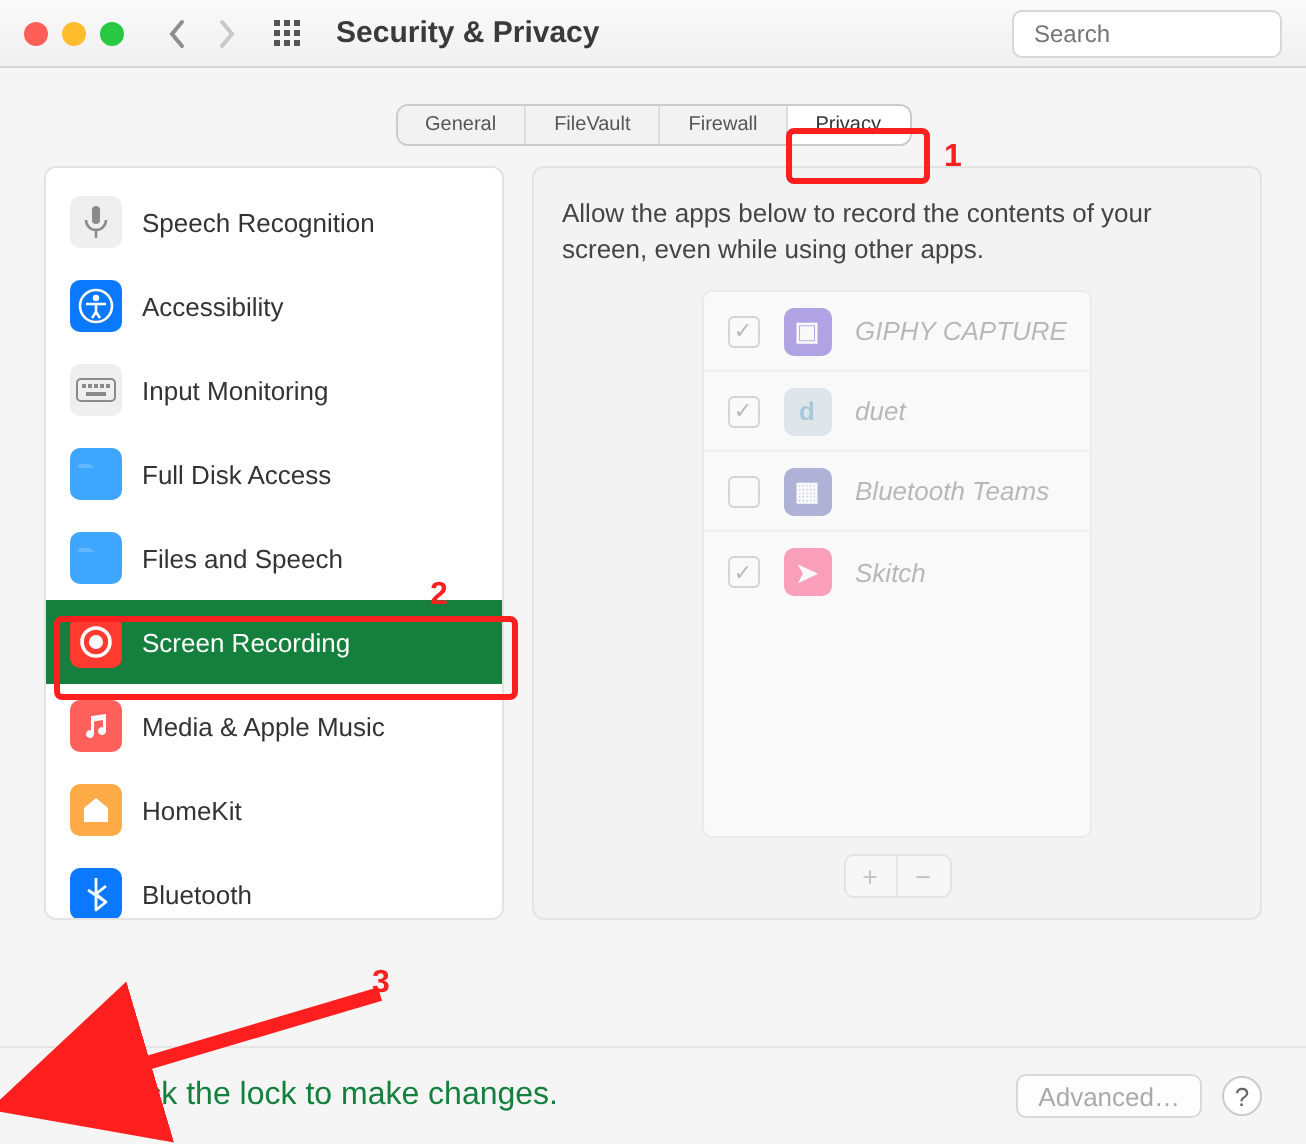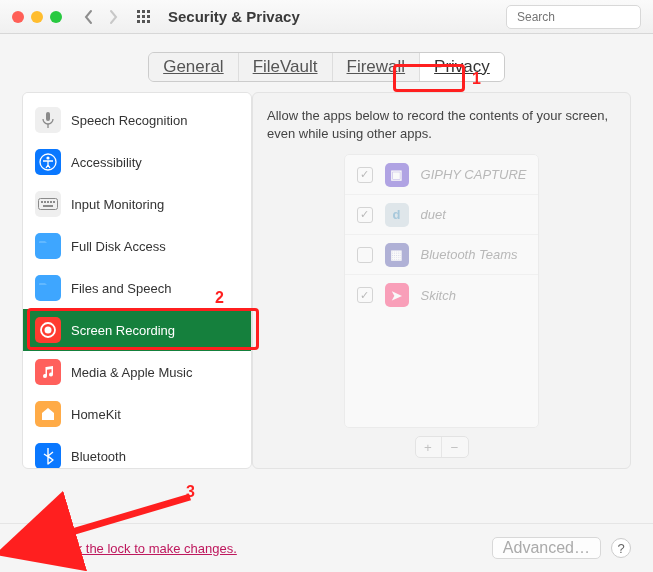--- a/index.html
+++ b/index.html
@@ -33,49 +33,49 @@
   .title { font-weight:600; font-size:15px; color:#3a3a3a; margin-left:4px;}
   .spacer{flex:1;}
   .search {
     width:135px;height:24px;border:1px solid #d8d8d8;border-radius:5px;background:#fff;
     display:flex;align-items:center;padding:0 6px;gap:4px;color:#9a9a9a;
   }
   .search input{border:none;outline:none;flex:1;font-size:12px;background:transparent;}
   
   .tab-row{display:flex;justify-content:center;padding:18px 0 10px;}
   .seg{display:flex;border:1px solid #ccc;border-radius:6px;overflow:hidden;background:#f0f0f0;}
-  .seg .tab{padding:4px 14px;font-size:17px;border-right:1px solid #ddd;background:#f2f2f2;color:#555;text-decoration:underline;}
+  .seg .tab{padding:4px 14px;font-size:10px;border-right:1px solid #ddd;background:#f2f2f2;color:#555;}
   .seg .tab:last-child{border-right:none;}
   .seg .tab.active{background:#fff;color:#333;}
   .hl-red{position:absolute;border:3px solid #ff1f1f;border-radius:4px;pointer-events:none;}
   .callout{position:absolute;font-weight:700;color:#ff1f1f;font-size:16px;pointer-events:none;}
   
-  .panels{display:flex;padding:0 22px 16px;height:393px;}
+  .panels{display:flex;gap:14px;padding:0 22px 16px;height:393px;}
   .left{width:230px;background:#fff;border:1px solid #e3e3e3;border-radius:6px;overflow-y:auto;padding:6px 0;}
   .litem{display:flex;align-items:center;gap:10px;padding:8px 12px;cursor:default;}
   .litem.selected{background:#15803d;color:#fff;}
   .licon{width:26px;height:26px;border-radius:5px;display:flex;align-items:center;justify-content:center;flex-shrink:0;font-size:15px;}
   .right{flex:1;background:#f3f3f3;border:1px solid #e3e3e3;border-radius:6px;padding:14px 14px 10px;display:flex;flex-direction:column;align-items:center;}
   .desc{font-size:13px;color:#444;line-height:1.35;margin-bottom:12px;}
   .applist{flex:1;background:#fff;border:1px solid #e6e6e6;border-radius:5px;overflow:hidden;opacity:0.55;}
   .arow{display:flex;align-items:center;gap:12px;height:40px;padding:0 12px;border-bottom:1px solid #eee;}
   .arow:last-child{border-bottom:none;}
   .chk{width:16px;height:16px;border:1px solid #bbb;border-radius:3px;display:flex;align-items:center;justify-content:center;color:#888;font-size:11px;}
   .chk.on::before{content:"✓";}
   .aicon{width:24px;height:24px;border-radius:5px;display:flex;align-items:center;justify-content:center;color:#fff;font-size:13px;font-weight:600;}
   .aname{color:#888;font-size:13px;font-style:italic;}
   .pm-row{margin-top:8px;display:flex;}
   .pm{border:1px solid #d6d6d6;background:#fbfbfb;border-radius:5px;display:flex;overflow:hidden;opacity:0.55;}
   .pm button{width:26px;height:20px;border:none;background:transparent;color:#999;border-right:1px solid #ddd;}
   .pm button:last-child{border-right:none;}
   
   .footer{position:absolute;left:0;right:0;bottom:0;height:49px;display:flex;align-items:center;padding:0 22px;gap:10px;border-top:1px solid #e5e5e5;background:#f5f5f5;}
   .lock{width:22px;height:24px;display:flex;align-items:flex-end;justify-content:center;}
-  .foot-text{color:#be185d;font-size:13px;text-decoration:underline;}
-  .adv-btn{border:1px solid #d8d8d8;color:#aaa;background:#fdfdfd;border-radius:5px;height:22px;padding:0 10px;font-size:16px;margin-left:25px;}
+  .foot-text{color:#15803d;font-size:16px;}
+  .adv-btn{border:1px solid #d8d8d8;color:#aaa;background:#fdfdfd;border-radius:5px;height:22px;padding:0 10px;font-size:13px;margin-left:25px;}
   .help-btn{width:20px;height:20px;border-radius:50%;border:1px solid #ccc;background:#fff;color:#666;font-size:13px;display:flex;align-items:center;justify-content:center;}
   
   .arrow-svg{position:absolute;left:0;top:0;pointer-events:none;}
   
   .left::-webkit-scrollbar{width:0;}
   
   .ic-gray{background:#efefef;color:#8a8a8a;}
   .ic-blue{background:#0a78ff;color:#fff;}
   .ic-folder{background:#3ea6ff;color:#fff;}
   .ic-red{background:#ff3b30;color:#fff;}

